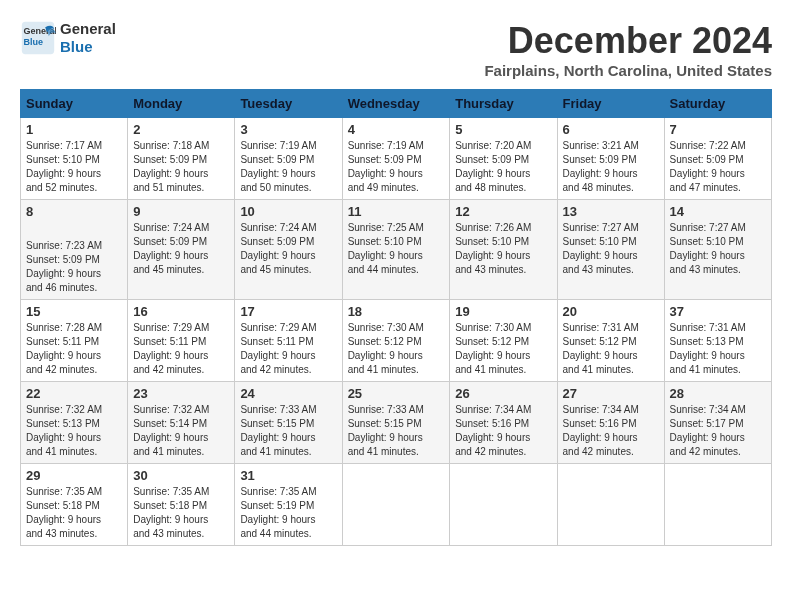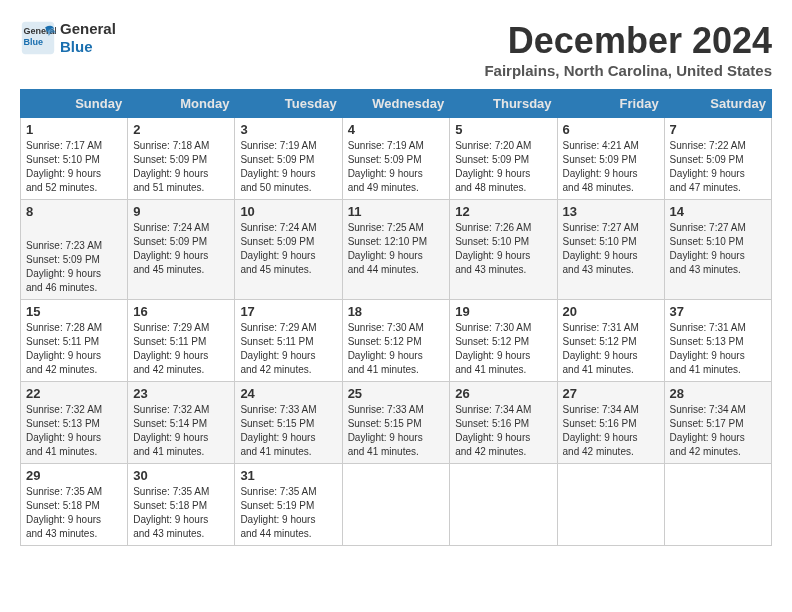--- a/index.html
+++ b/index.html
@@ -38,23 +38,23 @@
       color: #555;
       font-weight: bold;
     }
     .calendar-table {
       width: 100%;
       border-collapse: collapse;
       font-size: 11px;
     }
     .calendar-table thead th {
       background-color: #2c7bb6;
-      color: #e5e5e5;
+      color: #0f172a;
       padding: 6px 5px;
-      text-align: right;
+      text-align: left;
       font-size: 13px;
       font-weight: bold;
       border: 1px solid #2c7bb6;
     }
     .calendar-table tbody td {
       border: 1px solid #ccc;
       vertical-align: top;
       padding: 4px 5px;
       width: 108px;
       min-height: 70px;
@@ -148,21 +148,21 @@
         </td>
         <td>
           <span class="day-number">5</span>
           <div class="day-info" style="white-space: pre-line;">Sunrise: 7:20 AM
 Sunset: 5:09 PM
 Daylight: 9 hours
 and 48 minutes.</div>
         </td>
         <td>
           <span class="day-number">6</span>
-          <div class="day-info" style="white-space: pre-line;">Sunrise: 4:21 AM
+          <div class="day-info" style="white-space: pre-line;">Sunrise: 3:21 AM
 Sunset: 5:09 PM
 Daylight: 9 hours
 and 48 minutes.</div>
         </td>
         <td>
           <span class="day-number">7</span>
           <div class="day-info" style="white-space: pre-line;">Sunrise: 7:22 AM
 Sunset: 5:09 PM
 Daylight: 9 hours
 and 47 minutes.</div>
@@ -186,21 +186,21 @@
         <td>
           <span class="day-number">10</span>
           <div class="day-info" style="white-space: pre-line;">Sunrise: 7:24 AM
 Sunset: 5:09 PM
 Daylight: 9 hours
 and 45 minutes.</div>
         </td>
         <td>
           <span class="day-number">11</span>
           <div class="day-info" style="white-space: pre-line;">Sunrise: 7:25 AM
-Sunset: 12:10 PM
+Sunset: 5:10 PM
 Daylight: 9 hours
 and 44 minutes.</div>
         </td>
         <td>
           <span class="day-number">12</span>
           <div class="day-info" style="white-space: pre-line;">Sunrise: 7:26 AM
 Sunset: 5:10 PM
 Daylight: 9 hours
 and 43 minutes.</div>
         </td>

